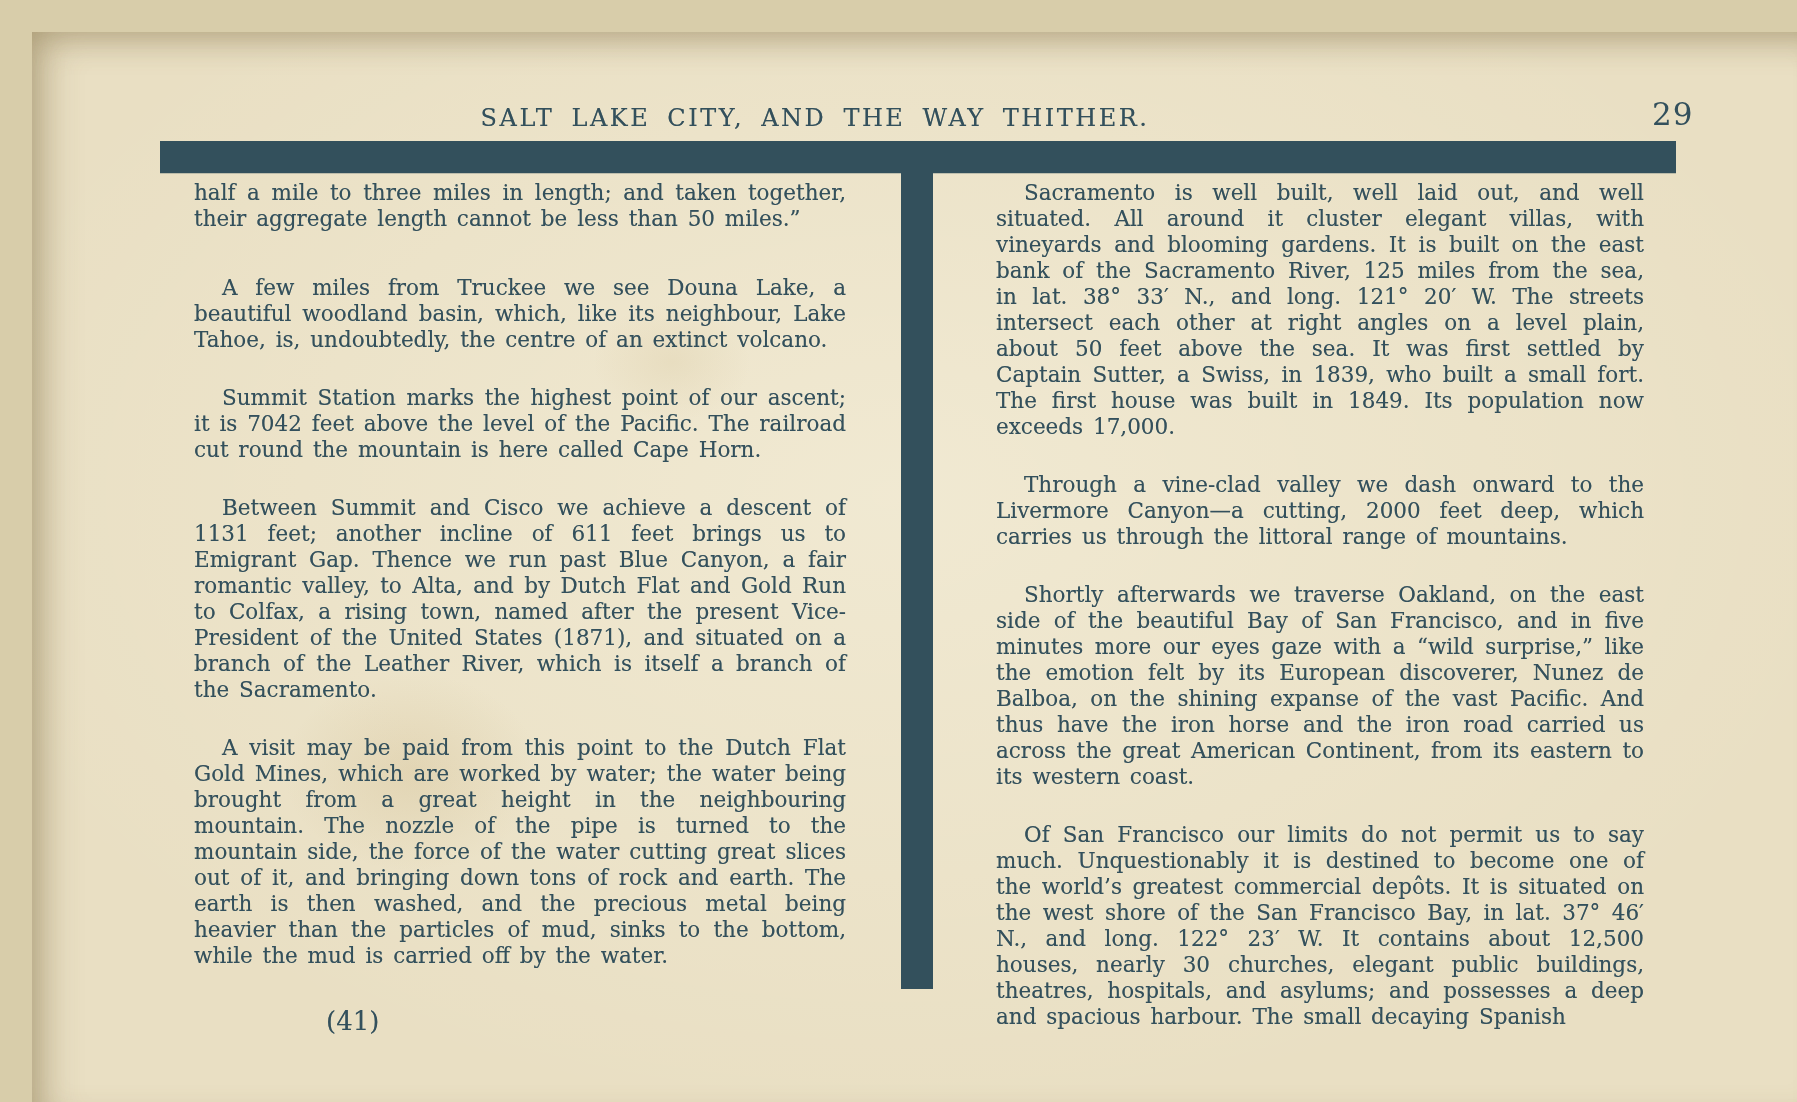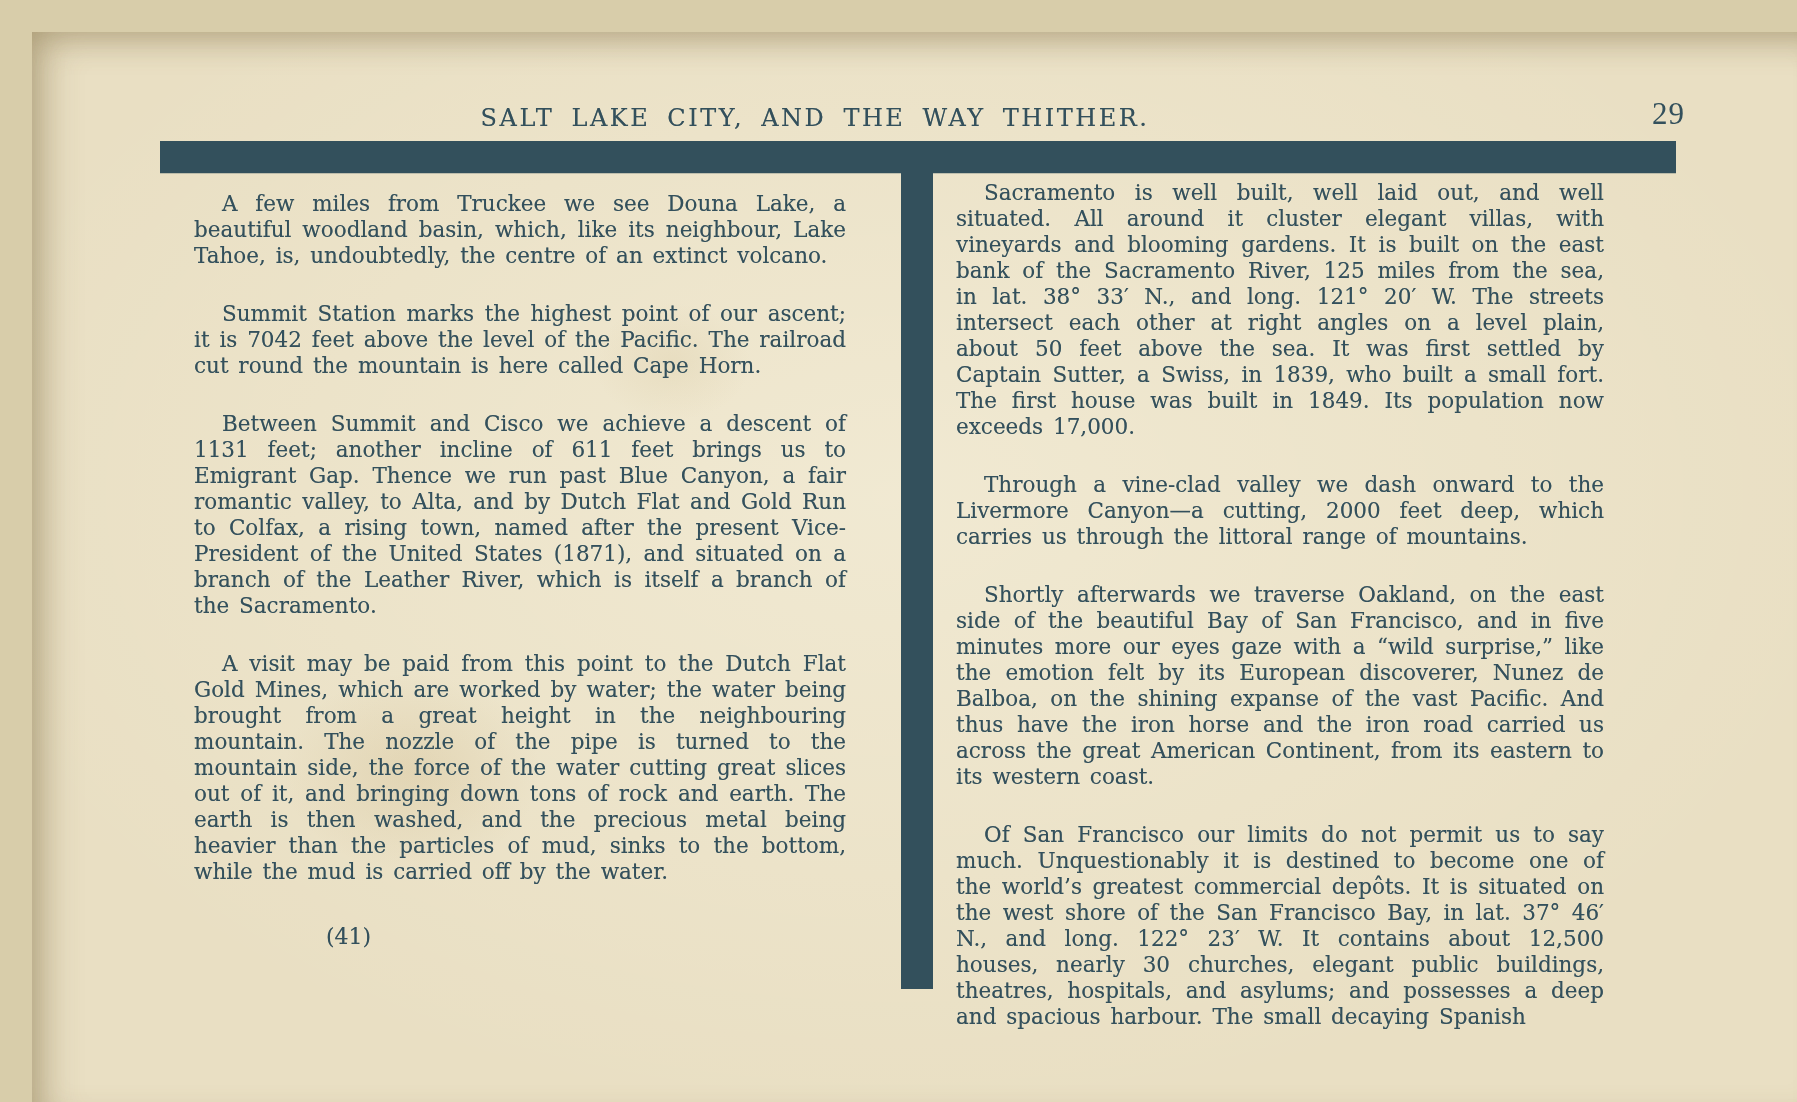--- a/index.html
+++ b/index.html
@@ -49,21 +49,20 @@
     word-spacing: 7px;
     color: var(--ink);
     text-shadow: 0 0 0.6px rgba(51,80,92,0.55);
   }
   .page-number {
     position: absolute;
     left: 1604px; top: 48px;
     font-size: 31px;
     letter-spacing: 1px;
     color: var(--ink);
-    font-family: Liberation Serif, serif;
   }
   .top-rule {
     position: absolute;
     left: 128px; top: 109px;
     width: 1516px; height: 4px;
     background: var(--ink);
     box-shadow: 0 1px 0 rgba(51,80,92,0.25);
   }
   .column-divider {
     position: absolute;
@@ -75,47 +74,48 @@
     position: absolute;
     top: 116px;
     text-align: justify;
     font-size: 21.5px;
     line-height: 26px;
     word-spacing: 3px;
     color: var(--ink);
     text-shadow: 0 0 0.5px rgba(51,80,92,0.45);
   }
   .col-left  { left: 130px; width: 716px; }
-  .col-right { left: 892px; width: 712px; }
+  .col-right { left: 932px; width: 712px; }
   .para { text-align: justify; }
   .para.indent { text-indent: 28px; }
   .para.gap { margin-top: 11px; }
   .signature {
     margin-top: 7px;
     padding-left: 148px;
-    font-size: 22px;
+    font-size: 26px;
     text-align: left;
   }
 </style>
 </head>
 <body>
 
 <div class="page">
 
   <div class="stain stain-1"></div>
   <div class="stain stain-2"></div>
 
   <div class="header-title">SALT LAKE CITY, AND THE WAY THITHER.</div>
 
   <div class="page-number">29</div>
 
   <div class="top-rule"></div>
   <div class="column-divider"></div>
 
   <div class="col col-left">
+    <p class="para">half a mile to three miles in length; and taken together, their aggregate length cannot be less than 50 miles.”</p>
     <p class="para indent gap">A few miles from Truckee we see Douna Lake, a beautiful woodland basin, which, like its neighbour, Lake Tahoe, is, undoubtedly, the centre of an extinct volcano.</p>
     <p class="para indent">Summit Station marks the highest point of our ascent; it is 7042 feet above the level of the Pacific. The railroad cut round the mountain is here called Cape Horn.</p>
     <p class="para indent">Between Summit and Cisco we achieve a descent of 1131 feet; another incline of 611 feet brings us to Emigrant Gap. Thence we run past Blue Canyon, a fair romantic valley, to Alta, and by Dutch Flat and Gold Run to Colfax, a rising town, named after the present Vice-President of the United States (1871), and situated on a branch of the Leather River, which is itself a branch of the Sacramento.</p>
     <p class="para indent">A visit may be paid from this point to the Dutch Flat Gold Mines, which are worked by water; the water being brought from a great height in the neighbouring mountain. The nozzle of the pipe is turned to the mountain side, the force of the water cutting great slices out of it, and bringing down tons of rock and earth. The earth is then washed, and the precious metal being heavier than the particles of mud, sinks to the bottom, while the mud is carried off by the water.</p>
     <div class="signature">(41)</div>
   </div>
 
   <div class="col col-right">
     <p class="para indent">Sacramento is well built, well laid out, and well situated. All around it cluster elegant villas, with vineyards and blooming gardens. It is built on the east bank of the Sacramento River, 125 miles from the sea, in lat. 38° 33′ N., and long. 121° 20′ W. The streets intersect each other at right angles on a level plain, about 50 feet above the sea. It was first settled by Captain Sutter, a Swiss, in 1839, who built a small fort. The first house was built in 1849. Its population now exceeds 17,000.</p>
     <p class="para indent">Through a vine-clad valley we dash onward to the Livermore Canyon—a cutting, 2000 feet deep, which carries us through the littoral range of mountains.</p>

